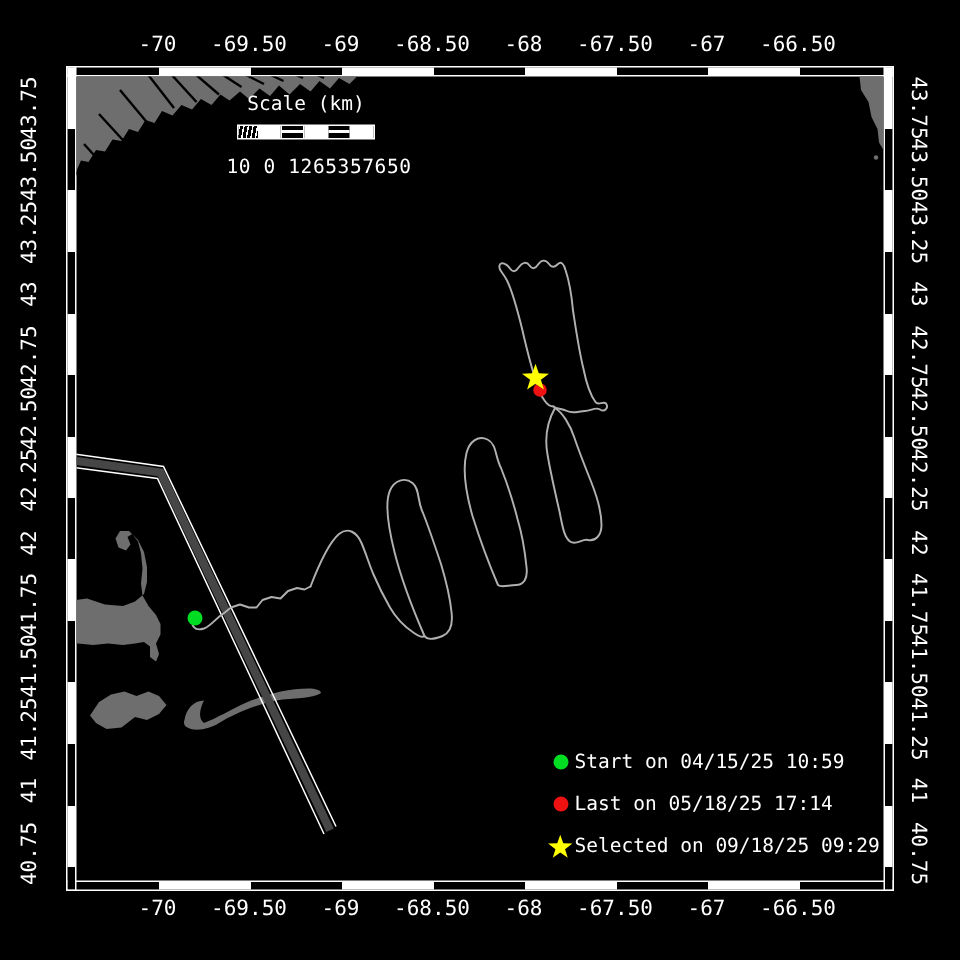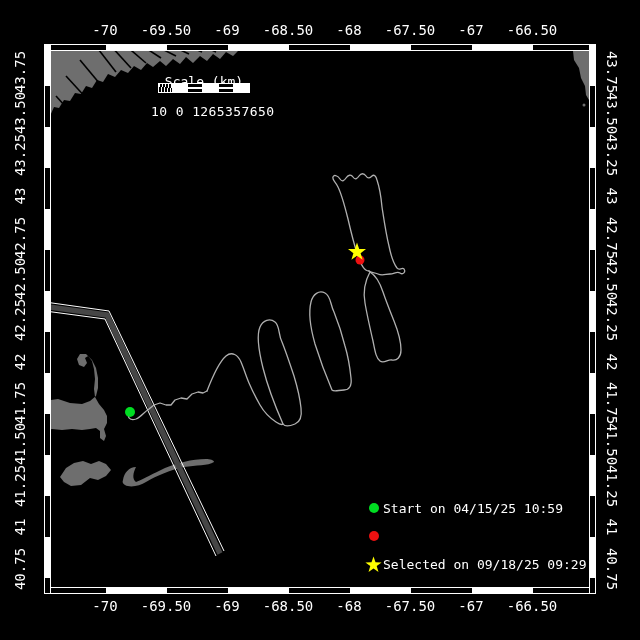--- a/index.html
+++ b/index.html
@@ -16,21 +16,21 @@
   .band-left{left:44px;}
   .band-right{left:589px;}
   
   .xlab,.ylab{position:absolute;width:80px;text-align:center;font-size:14px;
      color:#fff;white-space:nowrap;}
   .ylab-l{transform:rotate(-90deg);}
   .ylab-r{transform:rotate(90deg);}
   #map-svg{position:absolute;left:51px;top:51px;width:538px;height:536px;}
   
   .scalebar{position:absolute;left:150px;top:62px;width:130px;height:58px;}
-  .sb-title{position:absolute;left:8px;top:12px;width:92px;text-align:center;font-size:13px;}
+  .sb-title{position:absolute;left:8px;top:0;width:92px;text-align:center;font-size:13px;}
   .sb-bar{position:absolute;left:8px;top:21px;width:92px;height:10px;border:1px solid #fff;
      box-sizing:border-box;display:flex;}
   .sb-hatch{width:13px;height:100%;
      background:repeating-linear-gradient(100deg,#fff 0 1px,#000 1px 3px);}
   .sb-seg{flex:1;height:100%;}
   .sb-solid{background:#fff;}
   .sb-stripe{background:linear-gradient(180deg,#000 0 3px,#fff 3px 5px,#000 5px 100%);
      border-left:1px solid #fff;border-right:1px solid #fff;box-sizing:border-box;}
   .sb-nums{position:absolute;left:1px;top:42px;font-size:13px;letter-spacing:0.4px;white-space:nowrap;}
   
@@ -151,20 +151,21 @@
       <div class="legend-row">
         <span class="legend-marker">
           <span class="legend-dot" style="background: rgb(0, 221, 34);"></span>
         </span>
         <span class="legend-label">Start on 04/15/25 10:59</span>
       </div>
       <div class="legend-row">
         <span class="legend-marker">
           <span class="legend-dot" style="background: rgb(238, 17, 17);"></span>
         </span>
+        <span class="legend-label">Last on 05/18/25 17:14</span>
       </div>
       <div class="legend-row">
         <span class="legend-marker">
           <svg viewBox="0 0 19 19" width="19" height="19">
             <polygon points="9.5,1.5 11.5,7.2 17.6,7.4 12.7,11.1 14.5,16.9 9.5,13.4 4.5,16.9 6.3,11.1 1.4,7.4 7.5,7.2" fill="#ffff00"></polygon>
           </svg>
         </span>
         <span class="legend-label">Selected on 09/18/25 09:29</span>
       </div>
     </div>

